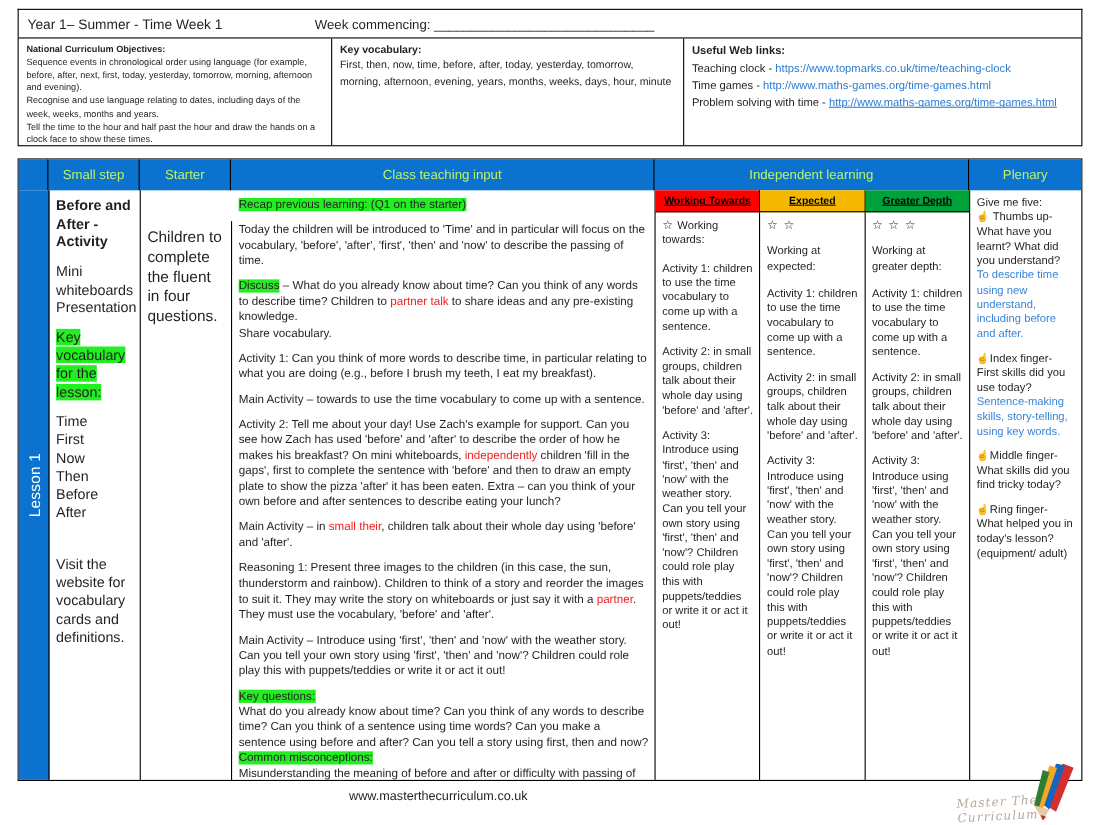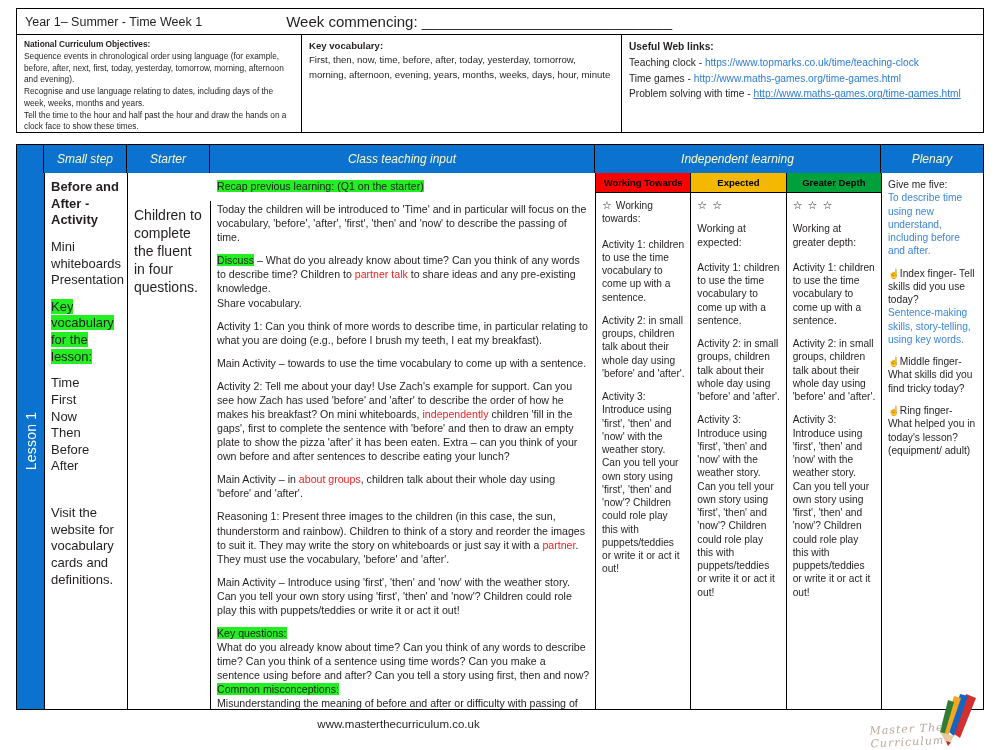--- a/index.html
+++ b/index.html
@@ -12,21 +12,21 @@
   }
   .page{position:relative;width:1000px;height:750px;box-sizing:border-box;}
 
   
   .topbar{
     position:absolute;left:16px;top:8px;width:968px;height:26px;
     border:1.5px solid #000;border-bottom:none;box-sizing:border-box;
     display:flex;align-items:center;
   }
   .topbar .year{padding-left:8px;font-size:12.5px;white-space:nowrap;}
-  .topbar .wc{margin-left:84px;font-size:15px;white-space:nowrap;}
+  .topbar .wc{margin-left:84px;font-size:12px;white-space:nowrap;}
 
   
   .inforow{
     position:absolute;left:16px;top:34px;width:968px;height:99px;
     border:1.5px solid #000;box-sizing:border-box;display:flex;
   }
   .infocell{box-sizing:border-box;padding:4px 6px 4px 7px;overflow:hidden;}
   .infocell.c1{width:285px;border-right:1.5px solid #000;}
   .infocell.c2{width:320px;border-right:1.5px solid #000;}
   .infocell.c3{flex:1;}
@@ -38,22 +38,22 @@
   .lnk.u{text-decoration:underline;}
 
   
   .grid{
     position:absolute;left:16px;top:144px;width:968px;height:566px;
     border:1.5px solid #000;box-sizing:border-box;
     display:flex;flex-direction:column;
   }
   .hdr{display:flex;height:28px;flex:0 0 28px;background:#0b72cf;}
   .hdr>div{
-    color:#fef9c3;display:flex;align-items:center;justify-content:center;
-    font-size:12px;box-sizing:border-box;border-right:1.5px solid #000;font-style:italic;
+    color:#bef264;display:flex;align-items:center;justify-content:center;
+    font-size:12px;box-sizing:border-box;border-right:1.5px solid #000;
   }
   .hdr>div:last-child{border-right:none;}
   .spine-h{width:27px;border-right:1.5px solid #000;}
   .c-small{width:83px;}
   .c-start{width:83px;}
   .c-class{width:385px;}
   .c-ind{width:286px;}
   .c-plen{flex:1;}
 
   .body{display:flex;flex:1;min-height:0;}
@@ -78,21 +78,21 @@
   .classcol{width:385px;flex:0 0 385px;font-size:10.6px;line-height:1.33;}
   .classcol p{margin:0 0 9px 0;}
   .classcol p.tight{margin-bottom:0;}
   .red{color:#ee2222;}
 
   .indwrap{width:286px;flex:0 0 286px;border-right:1.5px solid #000;display:flex;flex-direction:column;box-sizing:border-box;}
   .bandrow{display:flex;height:20px;flex:0 0 20px;}
   .band{
     flex:1;display:flex;align-items:center;justify-content:center;
     font-size:9.5px;font-weight:bold;box-sizing:border-box;
-    border-right:1.5px solid #000;border-bottom:1.5px solid #000;
+    border-right:1.5px solid #000;border-bottom:1.5px solid #000;text-decoration:underline;
   }
   .band:last-child{border-right:none;}
   .band.wt{background:#ff0000;color:#000;}
   .band.ex{background:#f5b800;color:#000;}
   .band.gd{background:#00a13a;color:#000;}
   .subrow{display:flex;flex:1;min-height:0;justify-content:flex-end;}
   .subcol{
     flex:1;box-sizing:border-box;border-right:1.5px solid #000;
     padding:5px 5px 4px 6px;font-size:10.2px;line-height:1.3;overflow:hidden;
   }
@@ -192,21 +192,21 @@
       </div>
 
       <div class="col classcol pad">
         <p class="tight"><span class="hl">Recap previous learning: (Q1 on the starter)</span></p>
         <p style="margin-top:9px">Today the children will be introduced to 'Time' and in particular will focus on the vocabulary, 'before', 'after', 'first', 'then' and 'now' to describe the passing of time.</p>
         <p class="tight"><span class="hl">Discuss</span><span> – What do you already know about time? Can you think of any words to describe time? Children to </span><span class="red">partner talk</span><span> to share ideas and any pre-existing knowledge.</span></p>
         <p>Share vocabulary.</p>
         <p>Activity 1: Can you think of more words to describe time, in particular relating to what you are doing (e.g., before I brush my teeth, I eat my breakfast).</p>
         <p>Main Activity – towards to use the time vocabulary to come up with a sentence.</p>
         <p><span>Activity 2: Tell me about your day! Use Zach's example for support. Can you see how Zach has used 'before' and 'after' to describe the order of how he makes his breakfast? On mini whiteboards, </span><span class="red">independently</span><span> children 'fill in the gaps', first to complete the sentence with 'before' and then to draw an empty plate to show the pizza 'after' it has been eaten. Extra – can you think of your own before and after sentences to describe eating your lunch?</span></p>
-        <p><span>Main Activity – in </span><span class="red">about groups</span><span>, children talk about their whole day using 'before' and 'after'.</span></p>
+        <p><span>Main Activity – in </span><span class="red">small their</span><span>, children talk about their whole day using 'before' and 'after'.</span></p>
         <p><span>Reasoning 1: Present three images to the children (in this case, the sun, thunderstorm and rainbow). Children to think of a story and reorder the images to suit it. They may write the story on whiteboards or just say it with a </span><span class="red">partner</span><span>. They must use the vocabulary, 'before' and 'after'.</span></p>
         <p>Main Activity – Introduce using 'first', 'then' and 'now' with the weather story. Can you tell your own story using 'first', 'then' and 'now'? Children could role play this with puppets/teddies or write it or act it out!</p>
         <p class="tight"><span class="hl">Key questions:</span></p>
         <p class="tight">What do you already know about time? Can you think of any words to describe time? Can you think of a sentence using time words? Can you make a sentence using before and after? Can you tell a story using first, then and now?</p>
         <p class="tight"><span class="hl">Common misconceptions:</span></p>
         <p class="tight">Misunderstanding the meaning of before and after or difficulty with passing of time.</p>
       </div>
 
       <div class="indwrap">
         <div class="bandrow">
@@ -233,22 +233,23 @@
             <p class="tight">Working at greater depth:</p>
             <p style="margin-top:12px">Activity 1: children to use the time vocabulary to come up with a sentence.</p>
             <p>Activity 2: in small groups, children talk about their whole day using 'before' and 'after'.</p>
             <p>Activity 3: Introduce using 'first', 'then' and 'now' with the weather story. Can you tell your own story using 'first', 'then' and 'now'? Children could role play this with puppets/teddies or write it or act it out!</p>
           </div>
         </div>
       </div>
 
       <div class="plenary">
         <p class="tight">Give me five:</p>
+        <p class="tight"><span class="hand">☝</span> <span>Thumbs up- What have you learnt? What did you understand?</span></p>
         <p><span class="blu">To describe time using new understand, including before and after.</span></p>
-        <p class="tight"><span class="hand">☝</span><span>Index finger- Tell skills did you use today?</span></p>
+        <p class="tight"><span class="hand">☝</span><span>Index finger- First skills did you use today?</span></p>
         <p><span class="blu">Sentence-making skills, story-telling, using key words.</span></p>
         <p><span class="hand">☝</span><span>Middle finger- What skills did you find tricky today?</span></p>
         <p><span class="hand">☝</span><span>Ring finger- What helped you in today's lesson? (equipment/ adult)</span></p>
       </div>
 
     </div>
   </div>
 
   <div class="footer">www.masterthecurriculum.co.uk</div>
 

